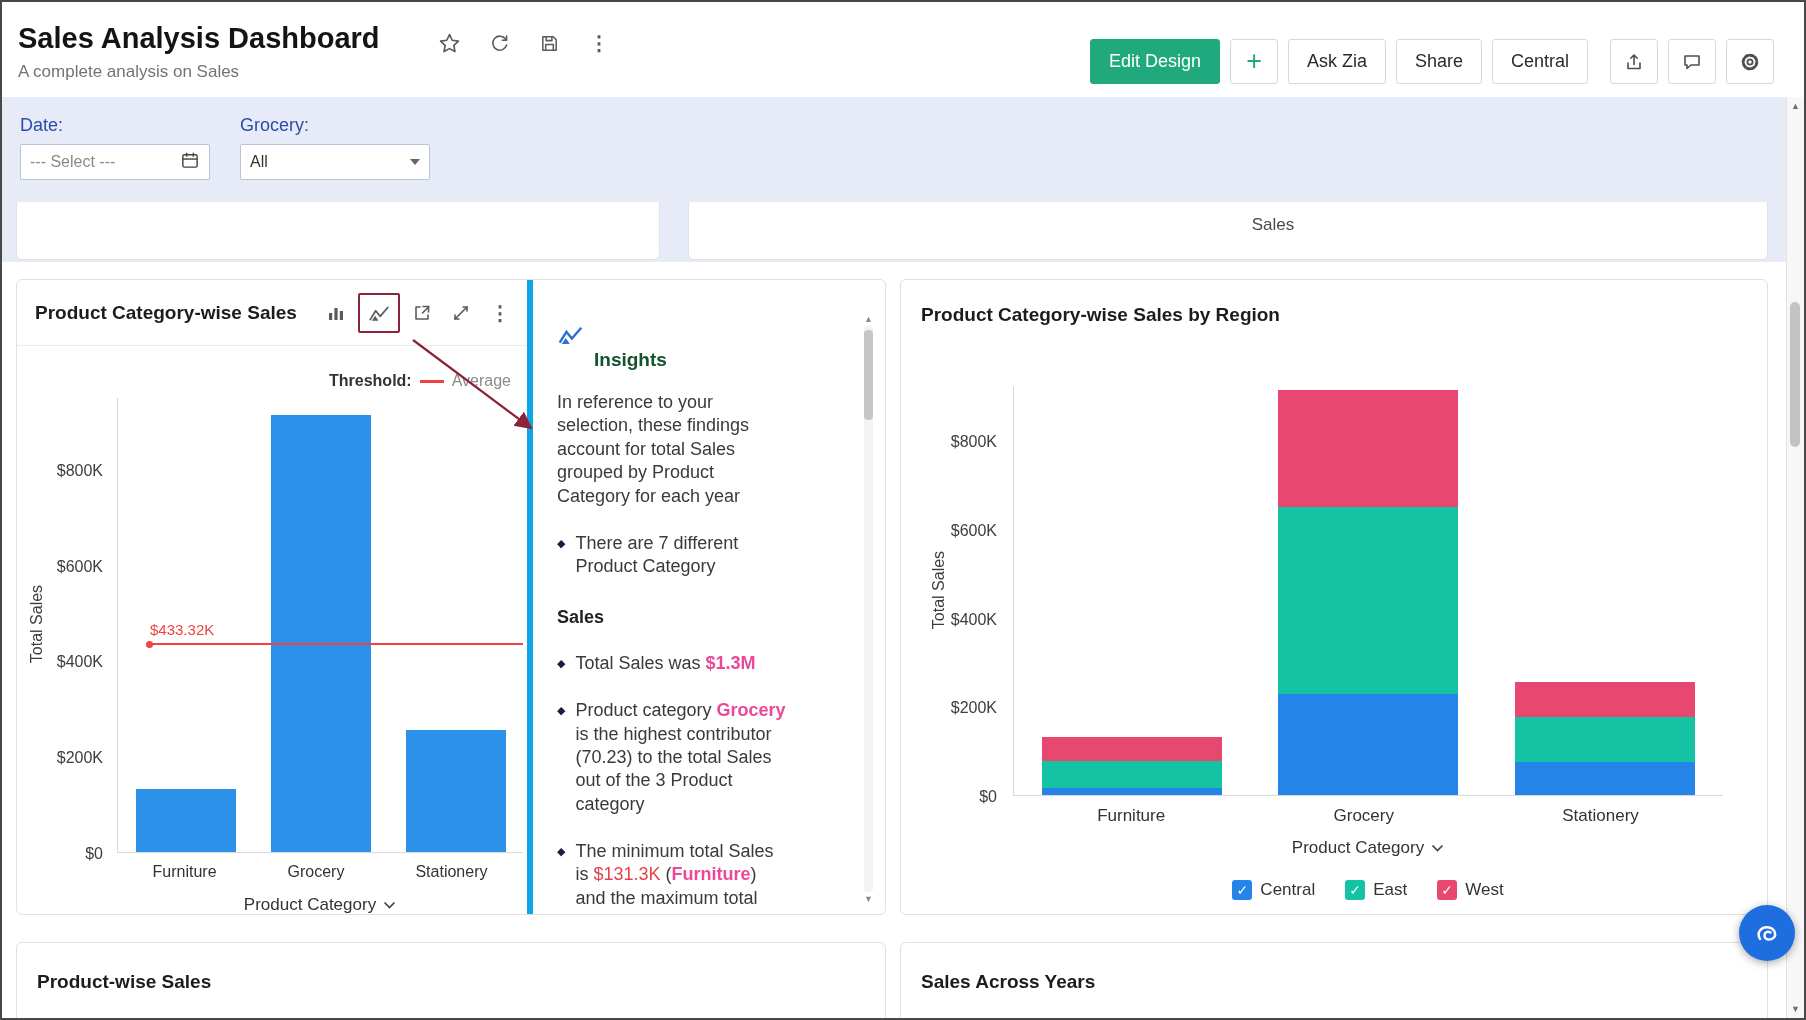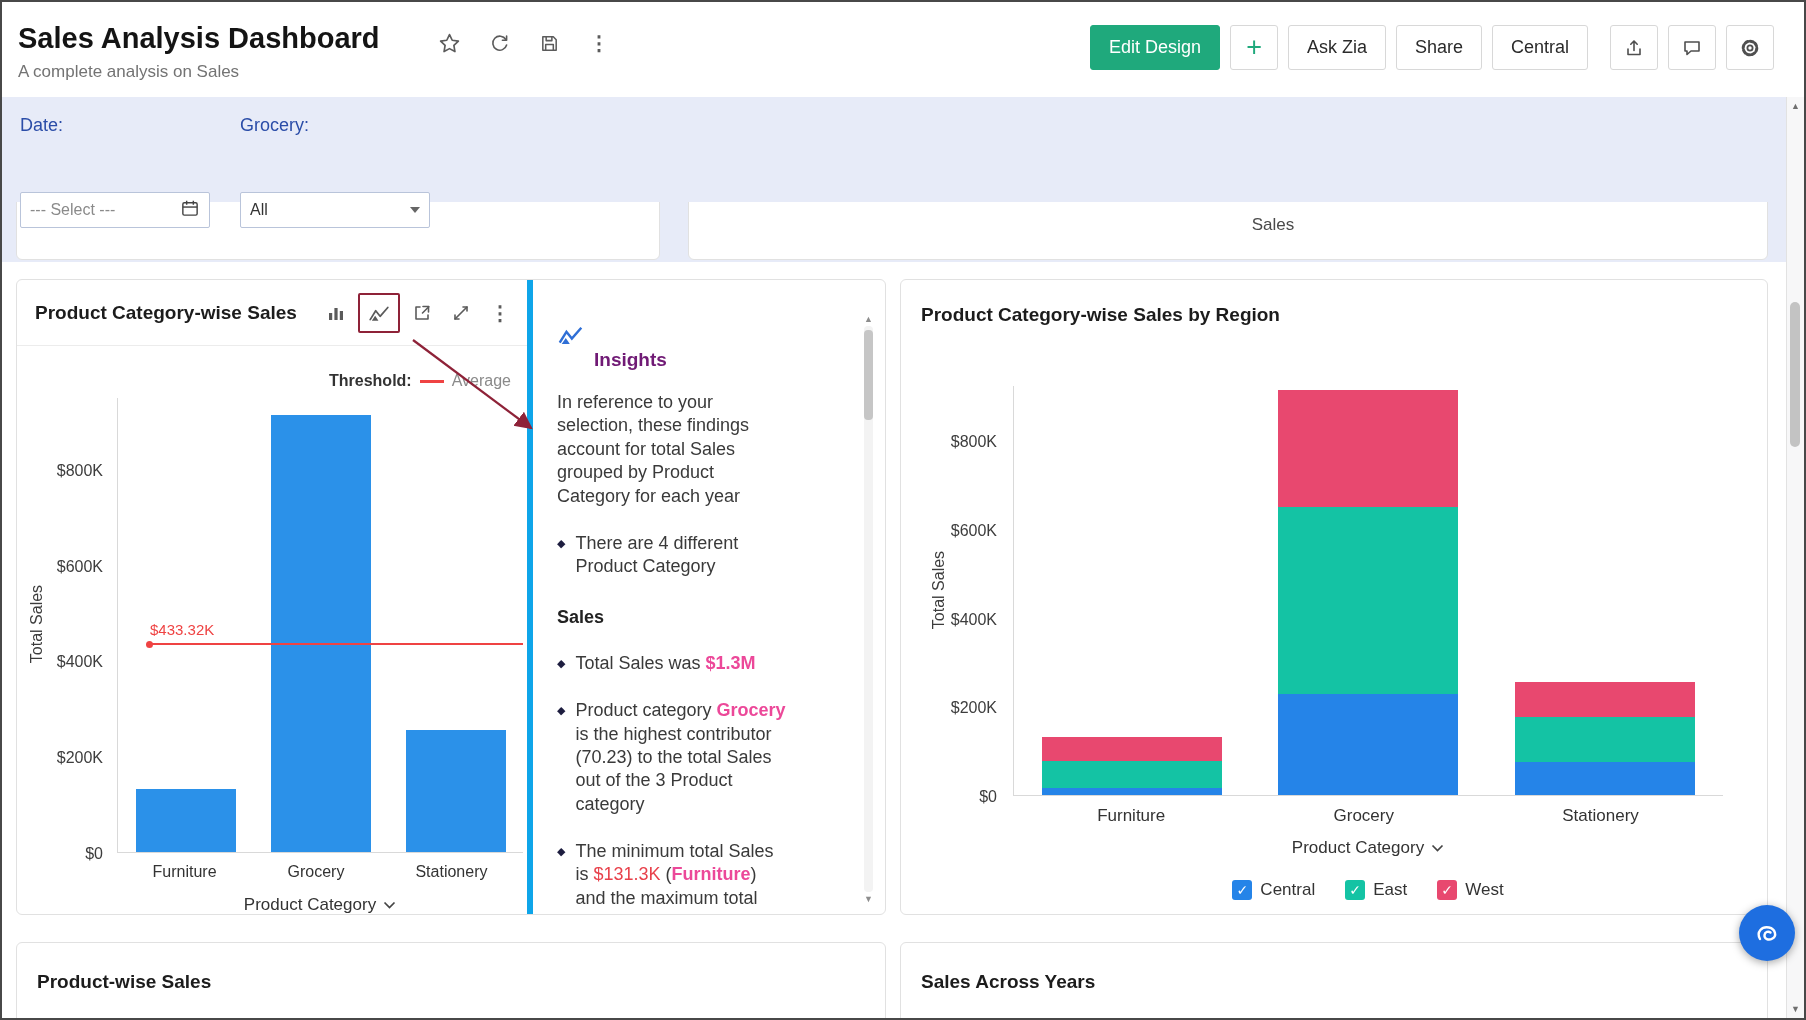--- a/index.html
+++ b/index.html
@@ -8,36 +8,36 @@
           border:2px solid #484848; overflow:hidden; font-family:"Liberation Sans", sans-serif; }
 
   
   .app-header { position:absolute; top:0; left:0; width:100%; height:95px; background:#fff; z-index:5; }
   .page-title { position:absolute; left:16px; top:20px; font-size:29px; font-weight:700; color:#141414; }
   .page-subtitle { position:absolute; left:16px; top:60px; font-size:17px; color:#737373; }
   .hdr-icons { position:absolute; left:432px; top:26px; display:flex; align-items:center; gap:20px; }
   .hdr-icon-btn { width:30px; height:30px; display:flex; align-items:center; justify-content:center; cursor:pointer; }
   .hdr-icons svg, .tool-btn svg { fill:none; stroke:#5b5b5b; stroke-width:1.6; stroke-linecap:round; stroke-linejoin:round; }
   .kebab { font-size:20px; color:#5b5b5b; font-weight:700; line-height:1; }
-  .hdr-actions { position:absolute; right:30px; top:23px; display:flex; align-items:flex-start; gap:10px; }
+  .hdr-actions { position:absolute; right:30px; top:37px; display:flex; align-items:flex-start; gap:10px; }
   .btn { height:45px; padding:0 18px; font-size:18px; color:#2b2b2b; background:#fff;
          border:1px solid #d8d8d8; border-radius:3px; display:flex; align-items:center; cursor:pointer; }
   .btn-green { background:#1fa97c; border:1px solid #1fa97c; color:#fff; }
   .btn-plus { color:#1fa97c; font-size:27px; padding:0 15px; font-weight:400; }
   .icon-btn { width:48px; height:45px; border:1px solid #d8d8d8; border-radius:3px; background:#fff;
               display:flex; align-items:center; justify-content:center; cursor:pointer; }
   .icon-btn svg { fill:none; stroke:#4f4f4f; stroke-width:1.6; stroke-linecap:round; stroke-linejoin:round; }
 
   
   .filter-underlay { position:absolute; top:95px; left:0; right:18px; height:165px; background:#e7ebf8; z-index:1; }
   .filter-strip { position:absolute; top:95px; left:0; right:18px; height:105px; background:#e7ebf8; z-index:3; }
   .f-label { position:absolute; top:18px; font-size:18px; color:#2b4da8; }
   .f-label.date { left:18px; } .f-label.region { left:238px; }
   .f-select { position:absolute; top:47px; height:36px; width:190px; background:#fff; border:1px solid #b9c4da;
-              border-radius:2px; display:flex; align-items:center; padding:0 9px; cursor:pointer;margin-top:48px; }
+              border-radius:2px; display:flex; align-items:center; padding:0 9px; cursor:pointer; }
   .f-select.date { left:18px; } .f-select.region { left:238px; }
   .f-select .ph { font-size:16px; color:#8a8a8a; flex:1; }
   .f-select .val { font-size:16px; color:#333; flex:1; }
   .caret-down { width:0; height:0; border-left:5px solid transparent; border-right:5px solid transparent;
                 border-top:6px solid #666; }
   .f-select svg { fill:none; stroke:#444; stroke-width:1.5; }
 
   
   .panel { position:absolute; background:#fff; border:1px solid #e1e1e1; border-radius:6px; z-index:2; }
   .partial-left { left:14px; top:150px; width:644px; height:108px; }
@@ -82,21 +82,21 @@
 
   .thr-line { position:absolute; left:30px; right:0; height:0; border-top:2px solid #ef4343; }
   .thr-dot { position:absolute; left:-2px; top:-4px; width:7px; height:7px; border-radius:50%; background:#ef4343; }
   .thr-label { position:absolute; left:2px; top:-24px; color:#ef4343; font-size:15px; }
 
   .arrow-overlay { position:absolute; inset:0; z-index:5; pointer-events:none; }
 
   
   .lm-insights { flex:1; position:relative; padding:22px 58px 0 24px; overflow:hidden; }
   .ins-header { display:flex; align-items:center; gap:10px; }
-  .ins-title { font-size:19px; font-weight:700; color:#701a75;margin-top:47px; }
+  .ins-title { font-size:19px; font-weight:700; color:#14532d;margin-top:47px; }
   .ins-body { margin-top:20px; width:234px; }
   .ins-intro { font-size:18px; color:#3a3a3a; line-height:1.3; }
   .ins-bullet { display:flex; gap:10px; margin-top:24px; }
   .diamond { font-size:11px; color:#1d1d3f; padding-top:5px; }
   .ins-text { font-size:18px; color:#3a3a3a; line-height:1.3; flex:1; }
   .seg-bold { font-weight:700; color:#ec4899; }
   .seg-red { color:#e8414b; }
   .ins-heading { font-size:18px; font-weight:700; color:#222; margin-top:28px; }
   .ins-scroll { position:absolute; right:10px; top:34px; bottom:10px; width:13px; }
   .ins-track { position:absolute; top:12px; bottom:12px; left:2px; width:9px; background:#f3f3f3; border-radius:4px; }
@@ -321,21 +321,21 @@
               <path d="M3.5 17 l3 -4.5 3 4.5 z" fill="#2f6fd6"></path>
             </svg>
         </span>
         <span class="ins-title">Insights</span>
       </div>
       <div class="ins-body">
         <div class="ins-intro">In reference to your selection, these findings account for total Sales grouped by Product Category for each year</div>
         <div>
             <div class="ins-bullet">
               <span class="diamond">◆</span>
-              <div class="ins-text"><span>There are 4 different Product Category</span></div>
+              <div class="ins-text"><span>There are 7 different Product Category</span></div>
             </div>
             <div class="ins-heading">Sales</div>
             <div class="ins-bullet">
               <span class="diamond">◆</span>
               <div class="ins-text"><span>Total Sales was </span><span class="seg-bold">$1.3M</span></div>
             </div>
             <div class="ins-bullet">
               <span class="diamond">◆</span>
               <div class="ins-text"><span>Product category </span><span class="seg-bold">Grocery</span><span> is the highest contributor (70.23) to the total Sales out of the 3 Product category</span></div>
             </div>

